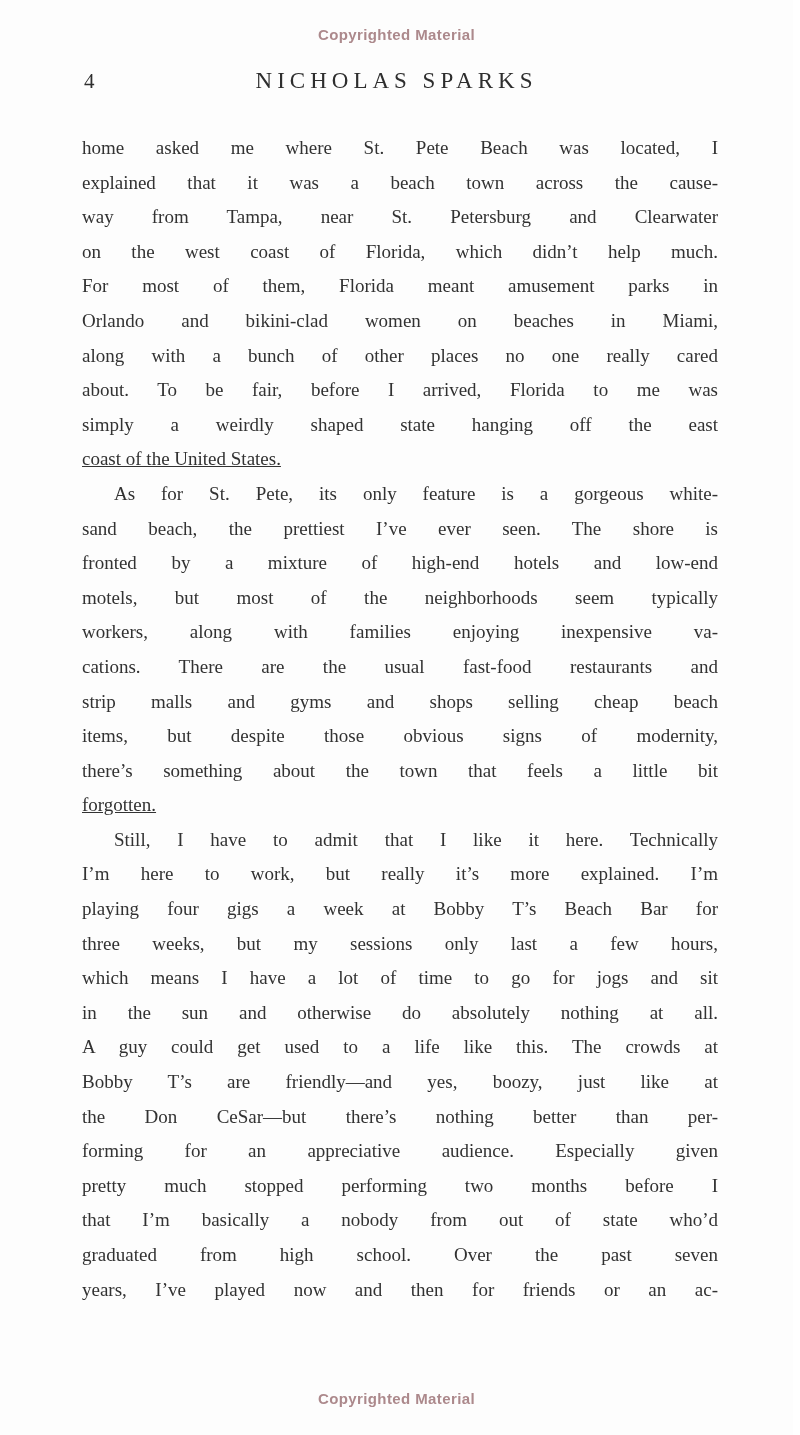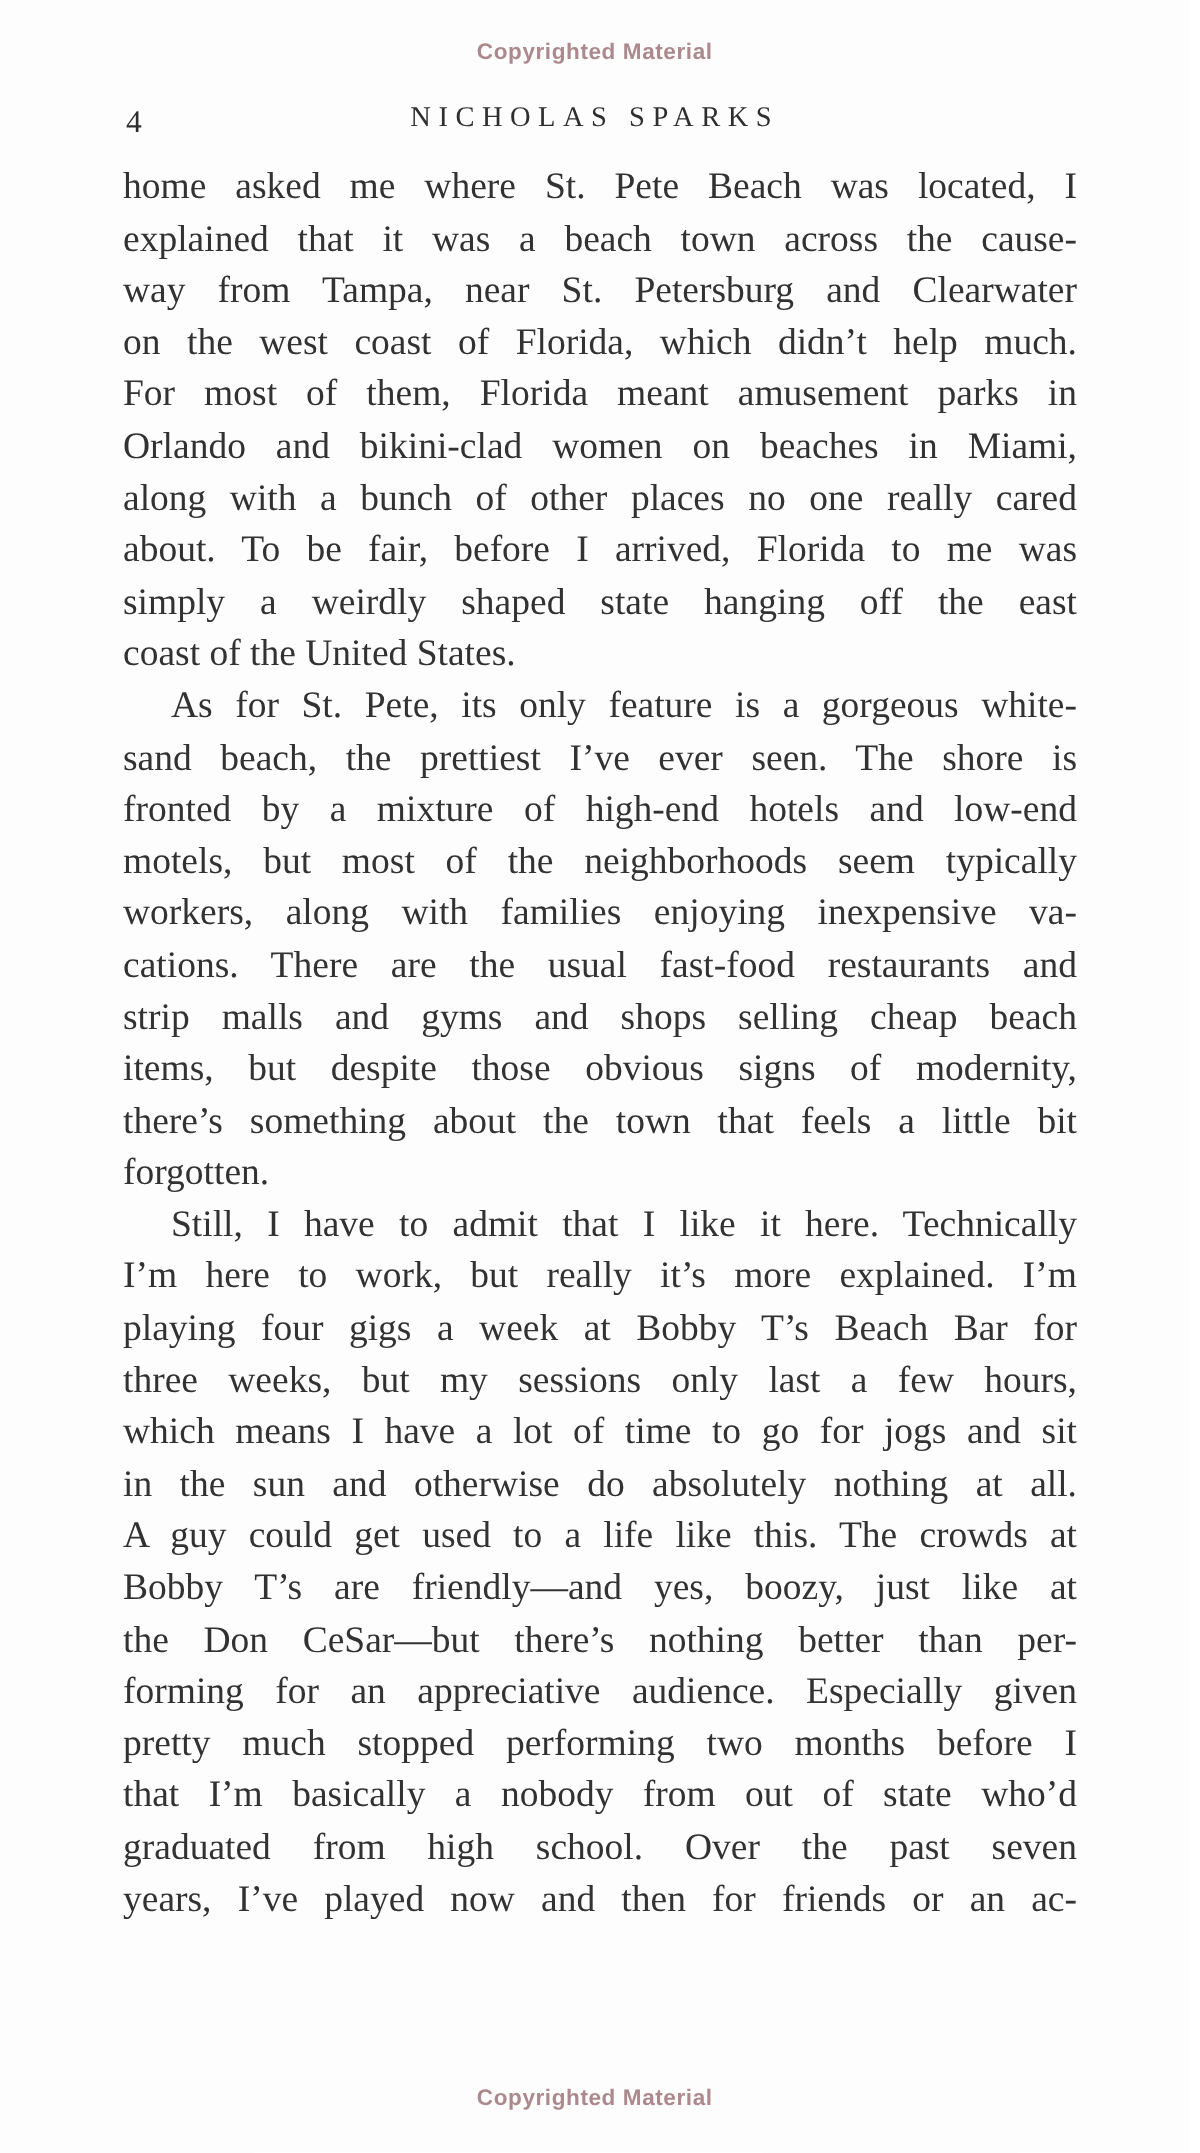--- a/index.html
+++ b/index.html
@@ -41,40 +41,41 @@
     left: 2px;
     top: 1px;
     font-size: 21px;
     color: #2e2e2e;
   }
   .runhead {
     position: absolute;
     left: 0;
     right: 0;
     text-align: center;
-    font-size: 19px;
+    font-size: 23px;
     letter-spacing: 5px;
     color: #2e2e2e;
     white-space: nowrap;
   }
   .bodytext {
     position: absolute;
-    top: 108px;
+    top: 131px;
     left: 82px;
     width: 636px;
-    font-size: 25px;
+    font-size: 19px;
     line-height: 34.6px;
   }
   .line {
     text-align: justify;
     text-align-last: justify;
     white-space: normal;
   }
   .line.end {
     text-align-last: left;
+    text-decoration: underline;
   }
   .line.indent {
     padding-left: 32px;
   }
 </style>
 </head>
 <body>
 
 <div class="page">
 

